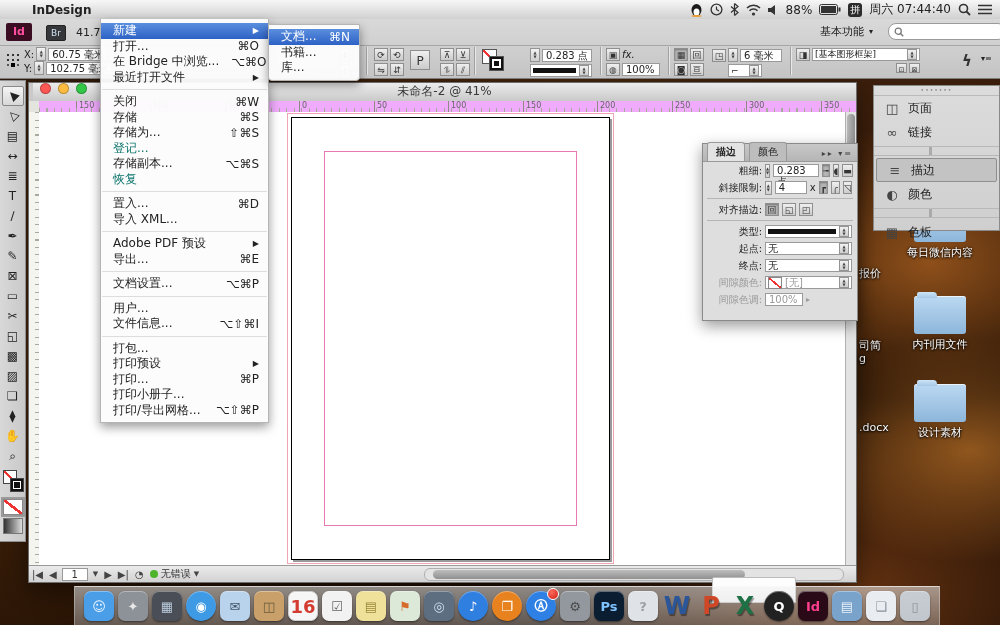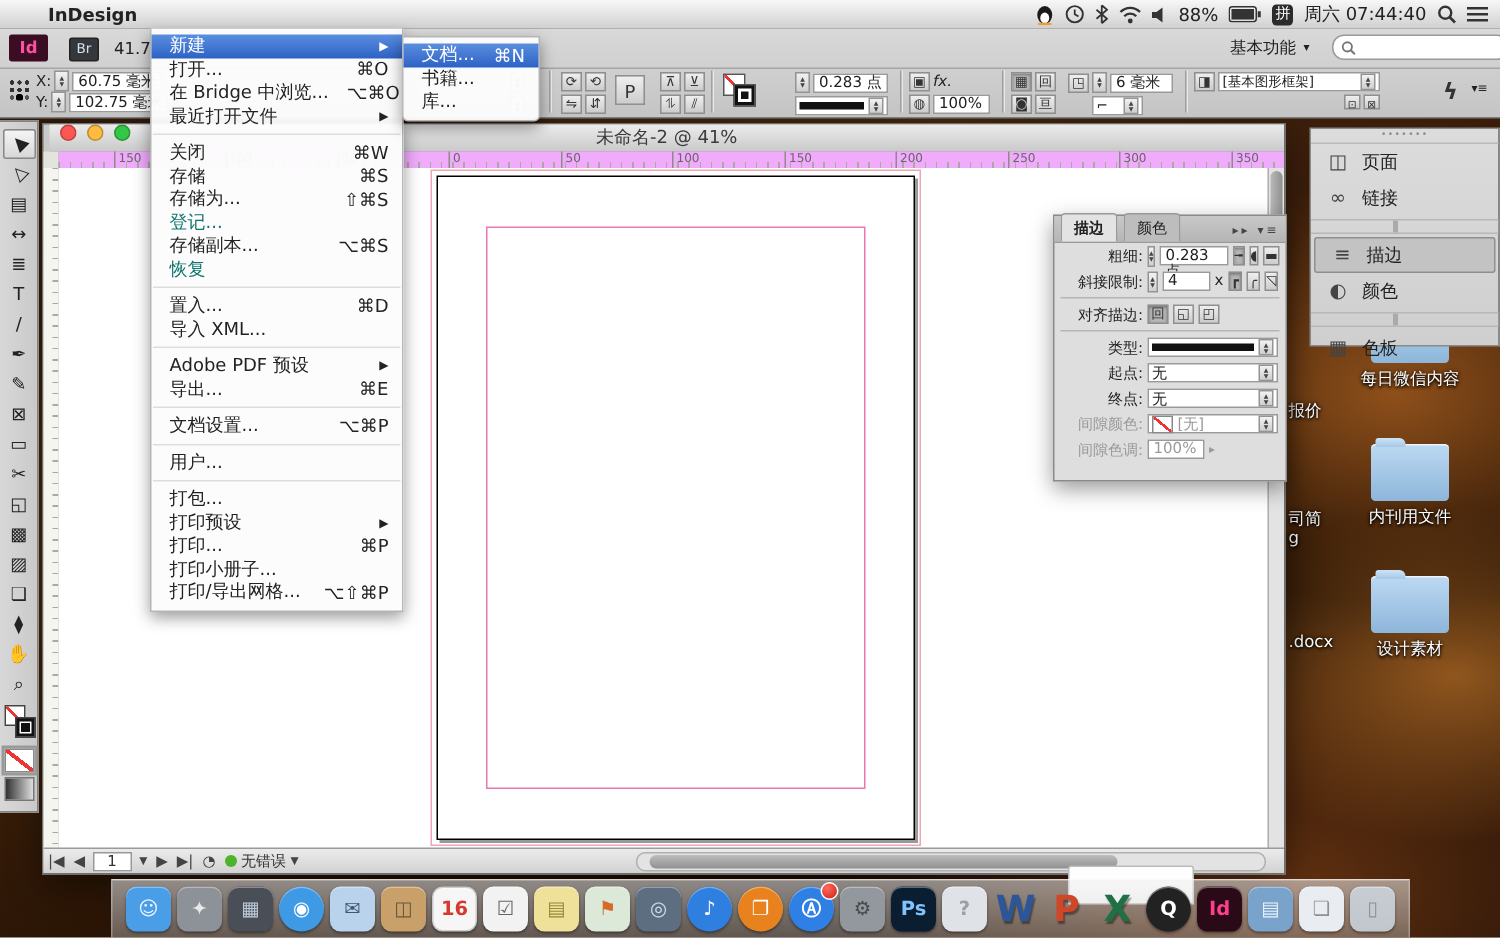--- a/index.html
+++ b/index.html
@@ -160,21 +160,21 @@
   #peekwin{left:712px;top:577px;width:82px;height:24px;background:#fdfdfd;border:1px solid #bbb;z-index:35;border-radius:2px 2px 0 0}
   #dock{left:74px;bottom:0;width:866px;height:39px;z-index:40;
     background:linear-gradient(rgba(240,240,240,.55),rgba(195,195,195,.4));
     border-top:1px solid rgba(255,255,255,.75);border-left:1px solid rgba(255,255,255,.3);border-right:1px solid rgba(255,255,255,.3);
     display:flex;align-items:flex-end;justify-content:center;gap:4px;padding-bottom:4px;box-sizing:border-box}
   .dock-item{position:relative;width:30px;height:30px}
   .dock-icon{width:30px;height:30px;border-radius:7px;display:flex;align-items:center;justify-content:center;
     font-weight:bold;font-size:13px;box-shadow:0 1px 2px rgba(0,0,0,.45), inset 0 1px 0 rgba(255,255,255,.35)}
   .dock-icon.round{border-radius:50%}
   .dock-icon.office{box-shadow:none;background:transparent !important;font-size:24px;text-shadow:1px 2px 1px rgba(0,0,0,.4)}
-  .dock-icon.cal{font-size:13px;border:1px solid #ccc;box-sizing:border-box}
+  .dock-icon.cal{font-size:18px;border:1px solid #ccc;box-sizing:border-box}
   .dock-badge{display:none}
   .dock-badge.badge{display:block;position:absolute;right:-3px;top:-3px;width:10px;height:10px;border-radius:50%;
     background:radial-gradient(circle at 35% 30%,#ff6b5e,#cc1f12);border:1px solid #fff;z-index:2}
 </style>
 </head>
 <body>
 
 <div id="menubar">
   <span class="apple"></span>
   <span class="appname">InDesign</span>
@@ -619,20 +619,25 @@
       
       
     </div>
 
     <div class="fm-item">
       <span class="fm-label">用户...</span>
       <span class="fm-short"></span>
 
     </div>
 
+    <div class="fm-item">
+      <span class="fm-label">文件信息...</span>
+      <span class="fm-short">⌥⇧⌘I</span>
+
+    </div>
 
     <div class="fm-item sep">
       
       
       
     </div>
 
     <div class="fm-item">
       <span class="fm-label">打包...</span>
       <span class="fm-short"></span>

